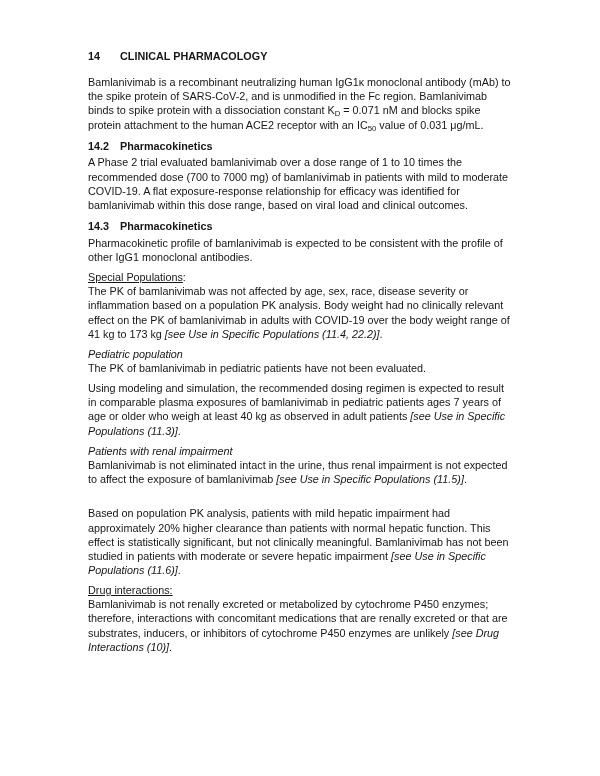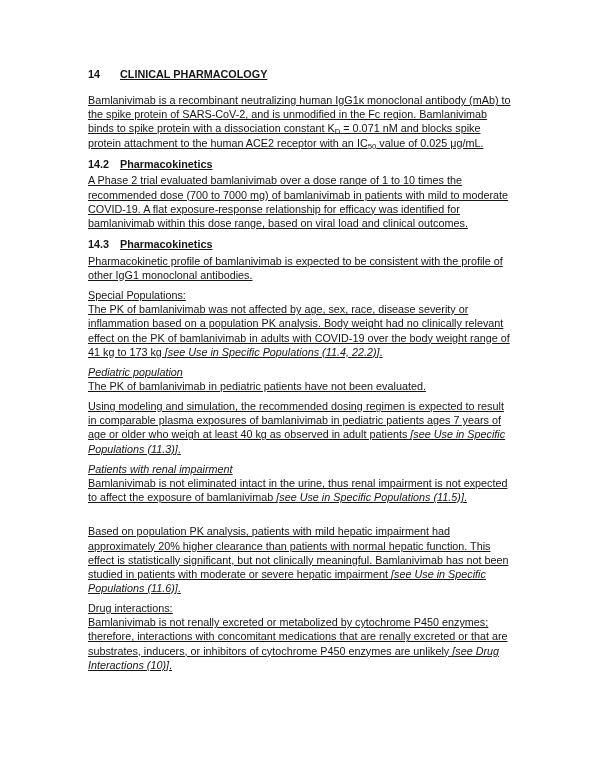--- a/index.html
+++ b/index.html
@@ -10,25 +10,24 @@
   }
   .page {
     position: relative;
     width: 600px; height: 776px;
     background: #ffffff;
     color: #161616;
     overflow: hidden;
   }
   .content {
     position: absolute;
-    left: 88px; top: 67px;
+    left: 88px; top: 49px;
     width: 440px;
     font-size: 10.8px;
     line-height: 14.15px;
-    text-decoration: underline;
   }
   .h { font-weight: bold; }
   .h .num { display: inline-block; min-width: 32px; }
   .h1 { margin: 0 0 12px 0; }
   .h2 { margin: 7px 0 2.5px 0; }
   .para { margin: 0 0 6px 0; white-space: pre-wrap; }
   .i { font-style: italic; }
   .u { text-decoration: underline; text-align: center; }
   .sub { font-size: 7.8px; vertical-align: -1.5px; line-height: 0; }
   .pageno {
@@ -45,21 +44,21 @@
 
 <div class="page">
   <div class="content">
 
     <div class="h h1"><span class="num">14</span><span>CLINICAL PHARMACOLOGY</span></div>
 
 
     <p class="para"><span>Bamlanivimab is a recombinant neutralizing human IgG1κ monoclonal antibody (mAb) to
 the spike protein of SARS-CoV-2, and is unmodified in the Fc region. Bamlanivimab
 binds to spike protein with a dissociation constant K</span><span class="sub">D</span><span> = 0.071 nM and blocks spike
-protein attachment to the human ACE2 receptor with an IC</span><span class="sub">50</span><span> value of 0.025 μg/mL.</span></p>
+protein attachment to the human ACE2 receptor with an IC</span><span class="sub">50</span><span> value of 0.031 μg/mL.</span></p>
 
     <div class="h h2"><span class="num">14.2</span><span>Pharmacokinetics</span></div>
 
     <p class="para"><span>A Phase 2 trial evaluated bamlanivimab over a dose range of 1 to 10 times the
 recommended dose (700 to 7000 mg) of bamlanivimab in patients with mild to moderate
 COVID-19. A flat exposure-response relationship for efficacy was identified for
 bamlanivimab within this dose range, based on viral load and clinical outcomes.</span></p>
 
     <div class="h h2"><span class="num">14.3</span><span>Pharmacokinetics</span></div>
 

